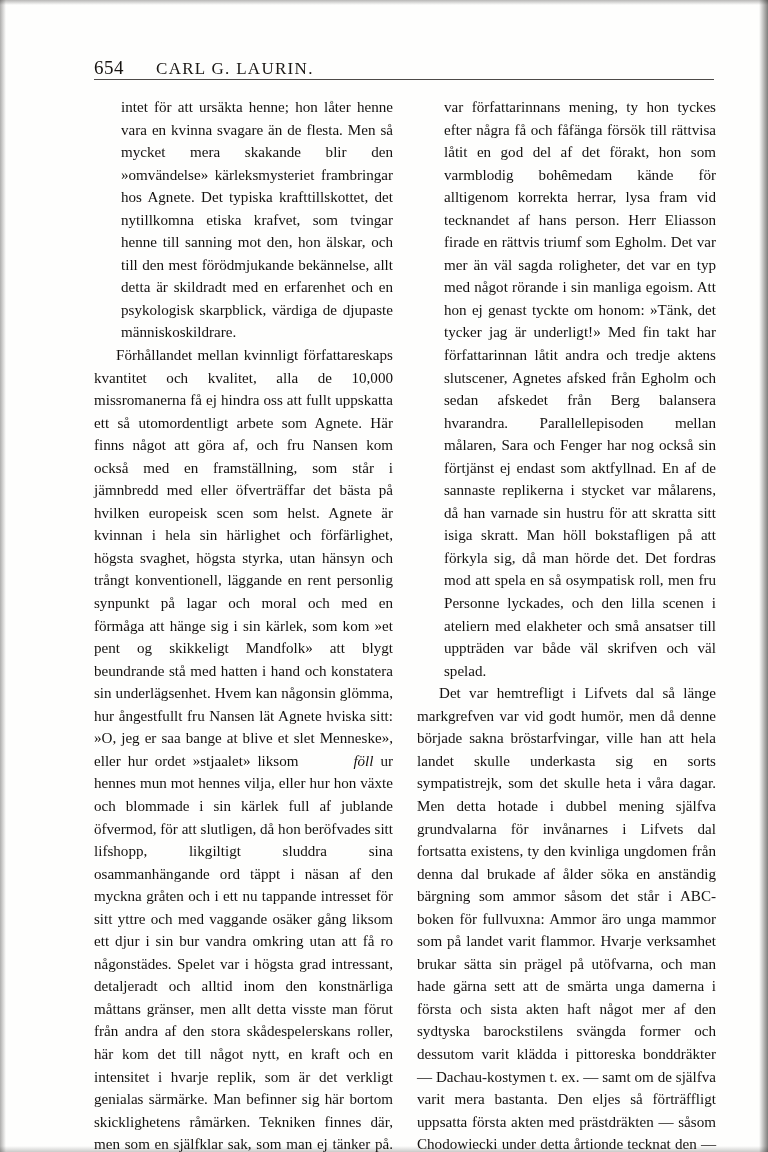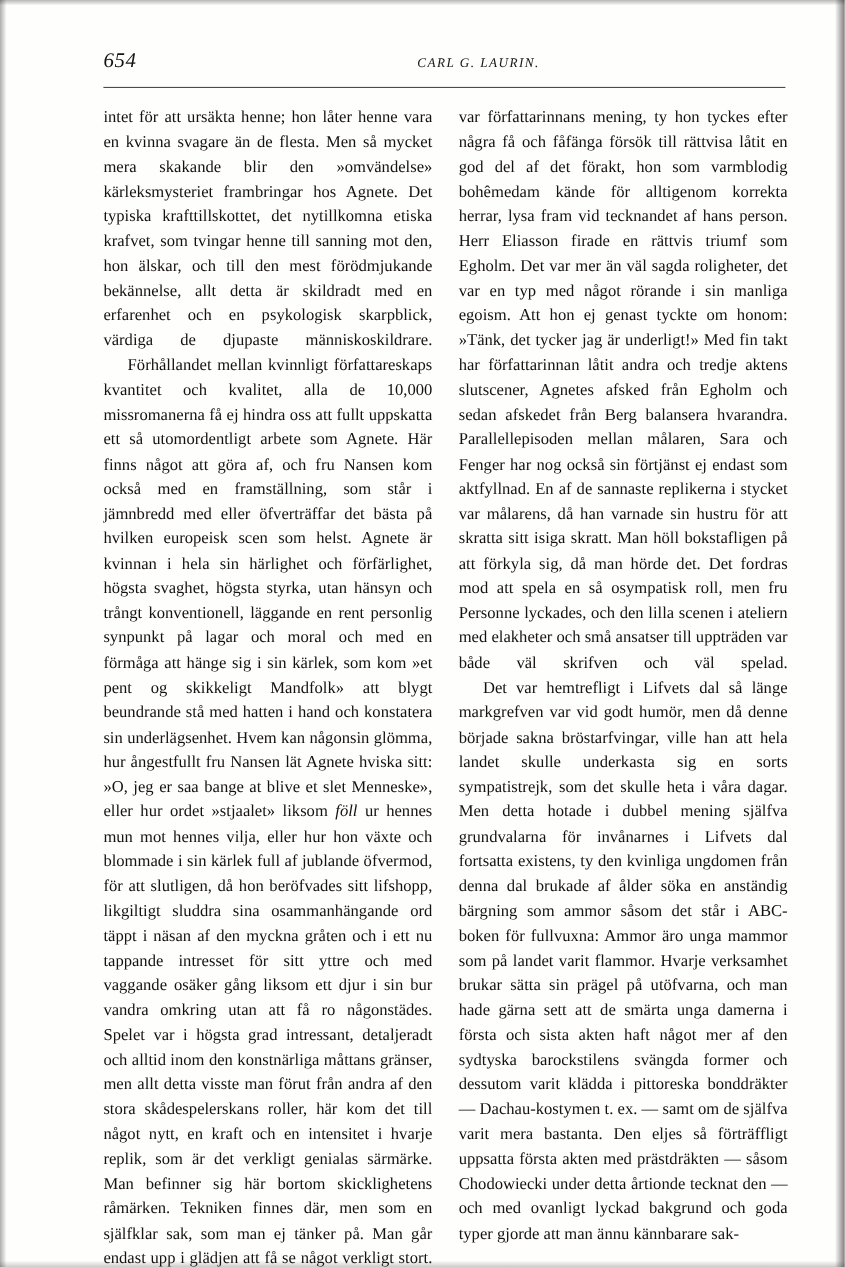--- a/index.html
+++ b/index.html
@@ -50,41 +50,40 @@
     left: 0; bottom: 0;
     width: 768px; height: 6px;
     background: linear-gradient(to top, rgba(20,18,16,0.22), rgba(20,18,16,0.0));
     pointer-events: none;
   }
 
   
   .running-head {
     position: absolute;
     left: 94px;
-    top: 44px;
+    top: 56px;
     width: 620px;
     height: 26px;
-    font-style: italic;
   }
   .folio {
     position: absolute;
     left: 0;
     top: 0;
     font-size: 19px;
     letter-spacing: 0.5px;
     line-height: 24px;
     color: #15120f;
   }
   .head-title {
     position: absolute;
     left: 0;
     top: 5px;
     width: 620px;
-    text-align: center;
-    font-size: 12px;
+    text-align: left;
+    font-size: 17px;
     letter-spacing: 1.3px;
     line-height: 16px;
     color: #1a1714;
     padding-left: 62px;
     box-sizing: border-box;
   }
   .head-rule {
     position: absolute;
     left: 94px;
     top: 79px;
@@ -118,23 +117,25 @@
   }
   .col p.indent {
     text-indent: 22px;
   }
   
   .col p {
     text-align-last: left;
   }
   .col p.full {
     text-align-last: justify;
+    margin-left: 27px;
   }
   .ital {
     font-style: italic;
+    margin-left: 48px;
   }
 </style>
 </head>
 <body>
 
 <div class="page">
 
   <div class="scan-edge-top"></div>
   <div class="scan-edge-left"></div>
   <div class="scan-edge-right"></div>

